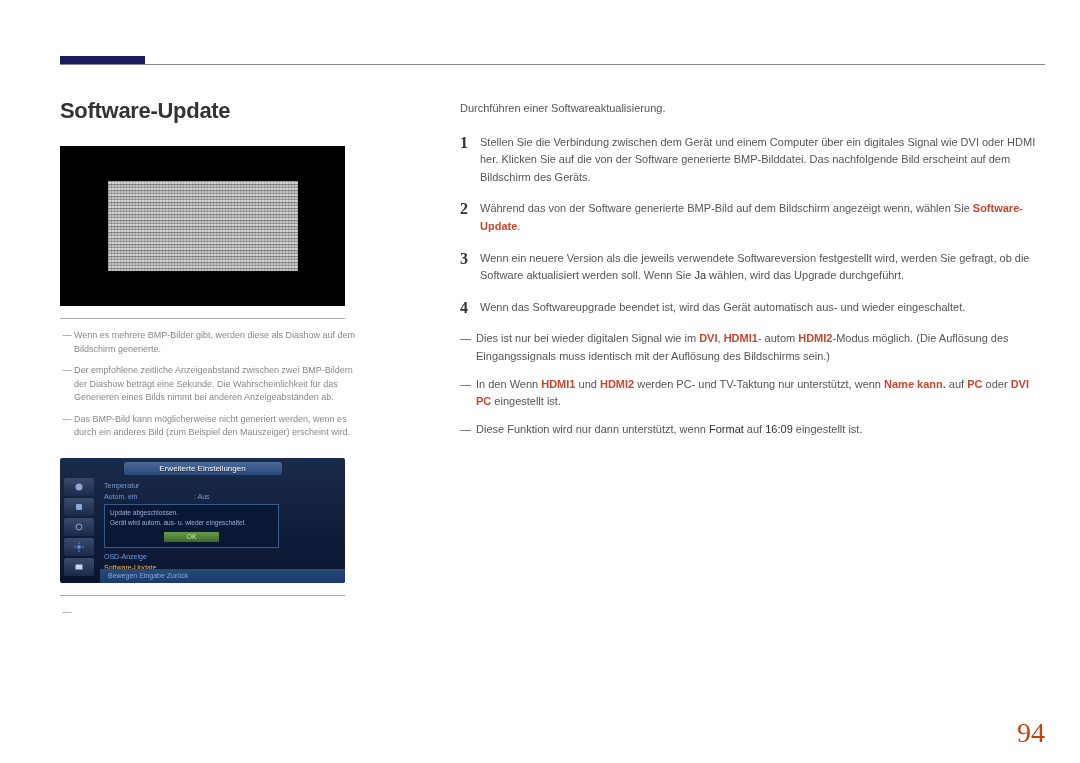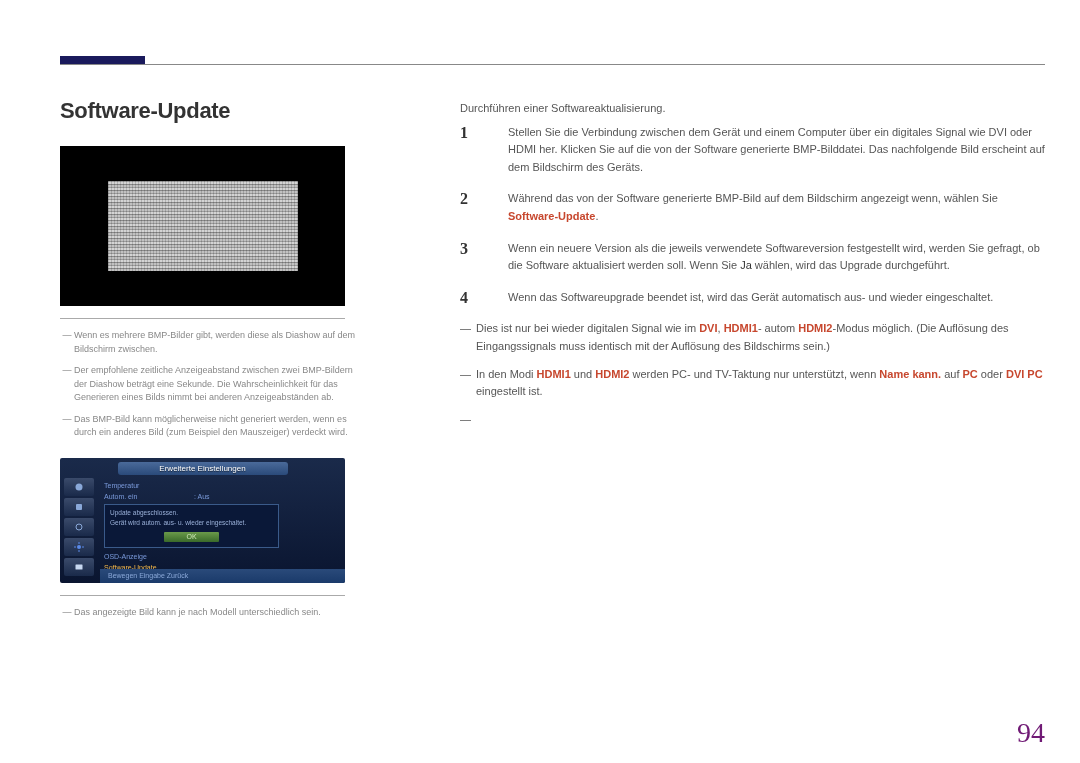--- a/index.html
+++ b/index.html
@@ -92,21 +92,21 @@
     border-radius: 2px;
     position: relative;
     overflow: hidden;
     font-size: 8px;
   }
   .osd-titlebar {
     position: absolute;
     top: 4px;
     left: 50%;
     transform: translateX(-50%);
-    width: 170px;
+    width: 158px;
     height: 13px;
     background: linear-gradient(#4a6a9a, #2a4a7a);
     border-radius: 3px;
     color: #fff;
     text-align: center;
     line-height: 13px;
     font-size: 8px;
     text-shadow: 0 1px 1px rgba(0,0,0,0.6);
   }
   .osd-sidebar {
@@ -172,35 +172,35 @@
   }
   .right-col {
     position: absolute;
     left: 460px;
     top: 100px;
     right: 35px;
     font-size: 11px;
     line-height: 1.6;
     color: #555;
   }
-  .intro { margin-bottom: 6px; }
+  .intro { margin-bottom: 16px; }
   .step {
     display: flex;
     margin-bottom: 14px;
   }
   .stepnum {
     width: 20px;
     flex-shrink: 0;
     font-family: Georgia, 'Times New Roman', serif;
     font-size: 16px;
     font-weight: bold;
     color: #333;
     line-height: 1.1;
   }
-  .steptext { flex: 1; margin-left: 28px; }
+  .steptext { flex: 1; }
   .em-red { color: #c7472e; font-weight: bold; }
   .em-bold { font-weight: normal; color: #333; }
   .right-notes {
     margin-top: 6px;
     font-size: 11px;
     color: #555;
   }
   .right-notes .note-item {
     display: flex;
     margin-bottom: 10px;
@@ -208,49 +208,49 @@
   .right-notes .dash {
     width: 16px;
     flex-shrink: 0;
   }
   .pagenum {
     position: absolute;
     bottom: 14px;
     right: 35px;
     font-family: Georgia, 'Times New Roman', serif;
     font-size: 28px;
-    color: #701a75;
+    color: #c2410c;
   }
 </style>
 </head>
 <body>
 
 <div class="header-rule"></div>
 <div class="header-tab"></div>
 
 <div class="left-col">
   <h1 class="title">Software-Update</h1>
 
   <div class="blackbox">
     <div class="static-rect"></div>
   </div>
 
   <div class="notes-divider"></div>
   <div class="notes" id="left-notes">
       <div class="note-item">
         <span class="dash">―</span>
-        <span>Wenn es mehrere BMP-Bilder gibt, werden diese als Diashow auf dem Bildschirm zwischen.</span>
+        <span>Wenn es mehrere BMP-Bilder gibt, werden diese als Diashow auf dem Bildschirm generierte.</span>
       </div>
       <div class="note-item">
         <span class="dash">―</span>
         <span>Der empfohlene zeitliche Anzeigeabstand zwischen zwei BMP-Bildern der Diashow beträgt eine Sekunde. Die Wahrscheinlichkeit für das Generieren eines Bilds nimmt bei anderen Anzeigeabständen ab.</span>
       </div>
       <div class="note-item">
         <span class="dash">―</span>
-        <span>Das BMP-Bild kann möglicherweise nicht generiert werden, wenn es durch ein anderes Bild (zum Beispiel den Mauszeiger) verdeckt wird.</span>
+        <span>Das BMP-Bild kann möglicherweise nicht generiert werden, wenn es durch ein anderes Bild (zum Beispiel den Mauszeiger) erscheint wird.</span>
       </div>
     </div>
 
   <div class="osd">
     <div class="osd-titlebar">Erweiterte Einstellungen</div>
     <div class="osd-sidebar">
       <div class="osd-icon">
           <svg viewBox="0 0 24 24">
             <circle cx="12" cy="12" r="7" fill="#8aa8d8"></circle>
           </svg>
@@ -294,21 +294,20 @@
       <div style="margin-top:3px;">OSD-Anzeige</div>
       <div class="osd-highlight">Software-Update</div>
     </div>
     <div class="osd-footer">Bewegen     Eingabe     Zurück</div>
   </div>
 
   <div class="notes-divider"></div>
   <div class="notes">
     <div class="note-item">
       <span class="dash">―</span>
-      <span>Das angezeigte Bild kann je nach Modell unterschiedlich sein.</span>
     </div>
   </div>
 </div>
 
 <div class="right-col">
   <div class="intro">Durchführen einer Softwareaktualisierung.</div>
   <div id="steps">
       <div class="step">
         <div class="stepnum">1</div>
         <div class="steptext"><span>Stellen Sie die Verbindung zwischen dem Gerät und einem Computer über ein digitales Signal wie DVI oder HDMI her. Klicken Sie auf die von der Software generierte BMP-Bilddatei. Das nachfolgende Bild erscheint auf dem Bildschirm des Geräts.</span></div>
@@ -326,21 +325,22 @@
         <div class="steptext"><span>Wenn das Softwareupgrade beendet ist, wird das Gerät automatisch aus- und wieder eingeschaltet.</span></div>
       </div>
     </div>
   <div class="right-notes" id="right-notes">
       <div class="note-item">
         <span class="dash">―</span>
         <span><span>Dies ist nur bei wieder digitalen Signal wie im </span><span class="em-red">DVI</span><span>, </span><span class="em-red">HDMI1</span><span>- autom </span><span class="em-red">HDMI2</span><span>-Modus möglich. (Die Auflösung des Eingangssignals muss identisch mit der Auflösung des Bildschirms sein.)</span></span>
       </div>
       <div class="note-item">
         <span class="dash">―</span>
-        <span><span>In den Modi </span><span class="em-red">HDMI1</span><span> und </span><span class="em-red">HDMI2</span><span> werden PC- und TV-Taktung nur unterstützt, wenn </span><span class="em-red">Name kann.</span><span> auf </span><span class="em-red">PC</span><span> oder </span><span class="em-red">DVI PC</span><span> eingestellt ist.</span></span>
-      </div>
-      <div class="note-item">
-        <span class="dash">―</span>
+        <span><span>In den Wenn </span><span class="em-red">HDMI1</span><span> und </span><span class="em-red">HDMI2</span><span> werden PC- und TV-Taktung nur unterstützt, wenn </span><span class="em-red">Name kann.</span><span> auf </span><span class="em-red">PC</span><span> oder </span><span class="em-red">DVI PC</span><span> eingestellt ist.</span></span>
+      </div>
+      <div class="note-item">
+        <span class="dash">―</span>
+        <span><span>Diese Funktion wird nur dann unterstützt, wenn </span><span class="em-bold">Format</span><span> auf </span><span class="em-bold">16:09</span><span> eingestellt ist.</span></span>
       </div>
     </div>
 </div>
 
 <div class="pagenum">94</div>
 
 </body></html>

